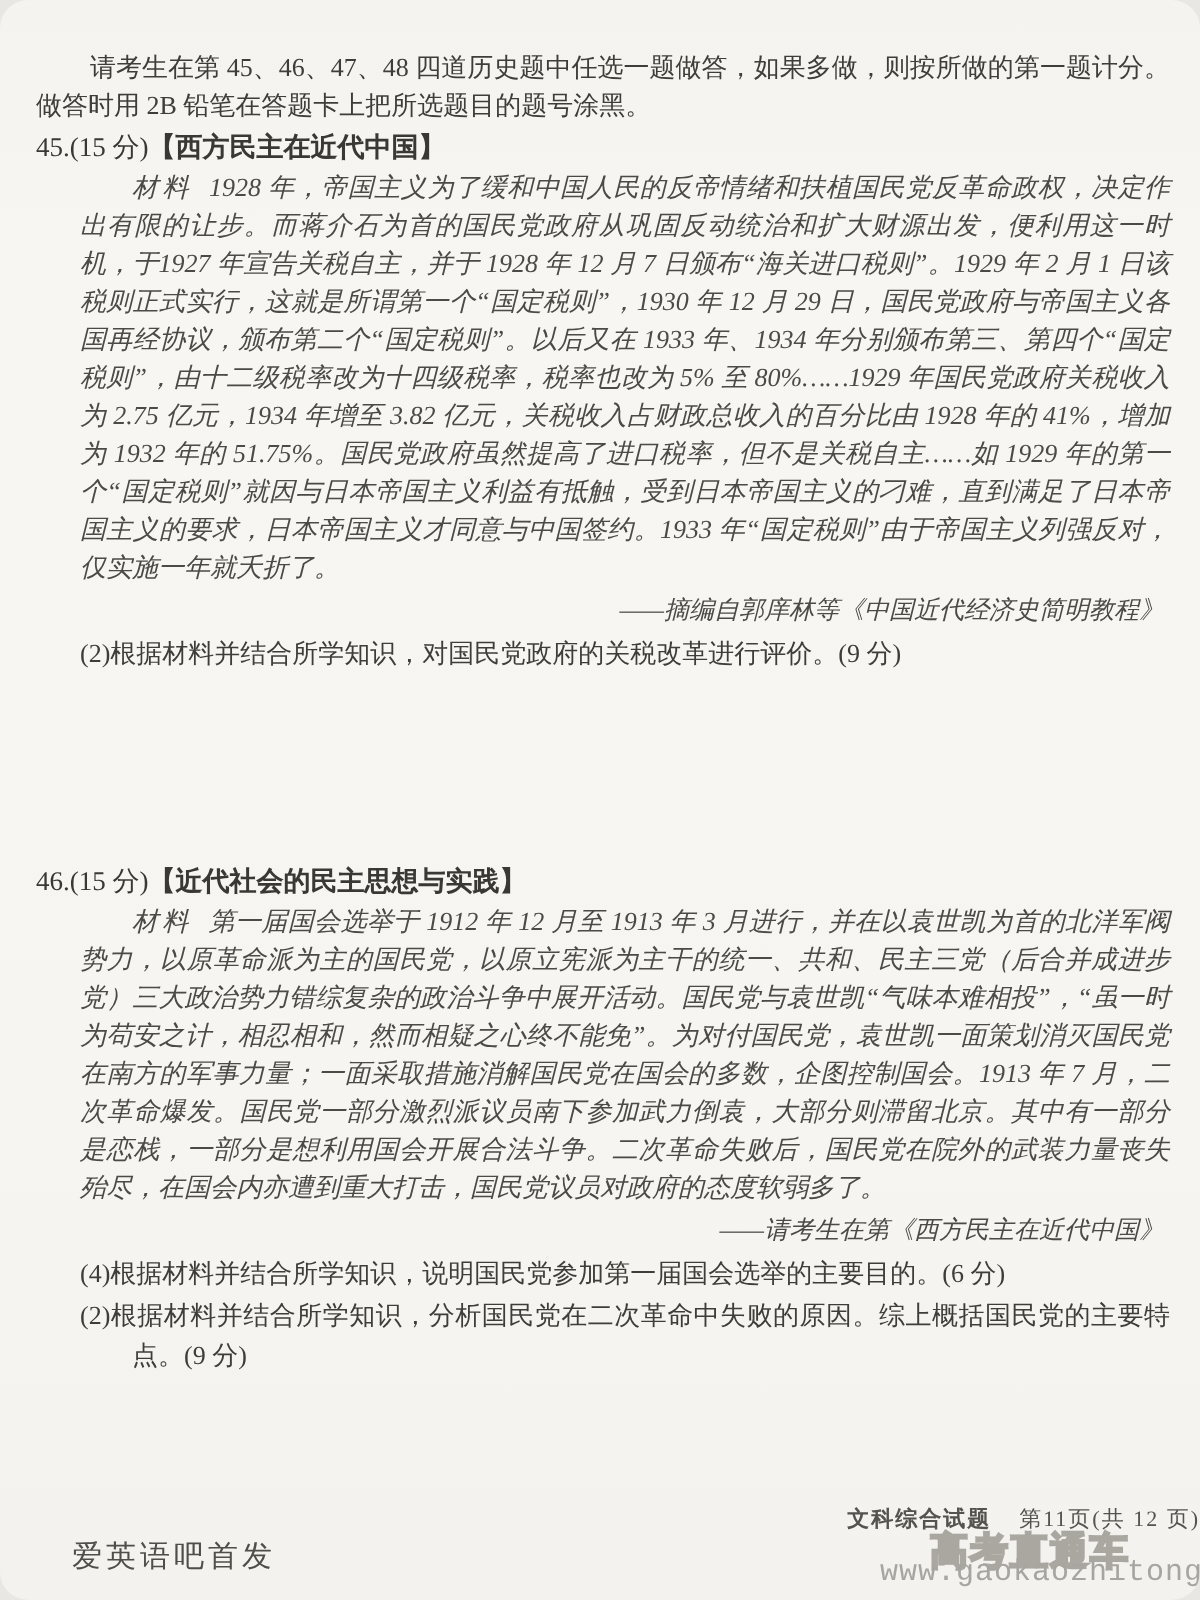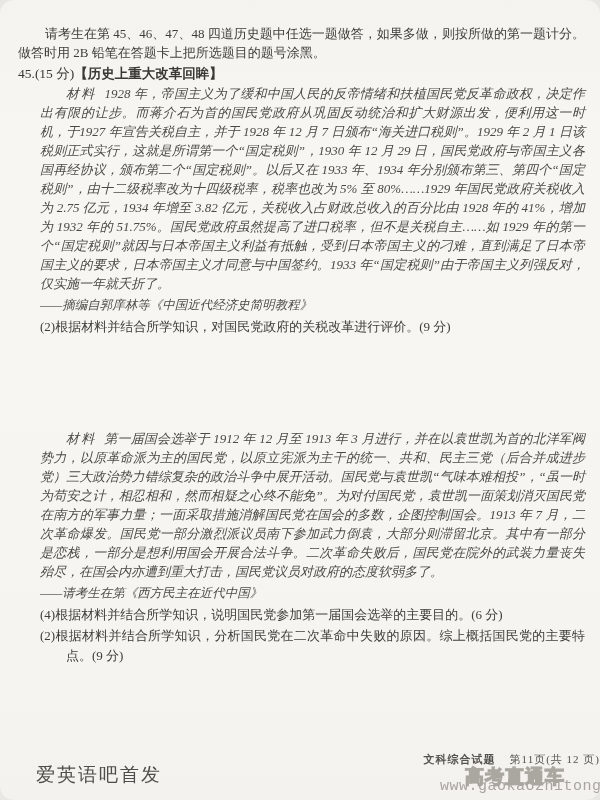--- a/index.html
+++ b/index.html
@@ -33,41 +33,41 @@
     margin:0 15px 0 40px;
     font-size:13px;line-height:19px;
     text-align:justify;text-indent:26px;
     font-style:italic;
     color:#4c4a46;
   }
   .material-label{letter-spacing:2px;margin-right:8px;}
   .source{
     margin:3px 18px 2px 40px;
     font-size:12.5px;line-height:19px;
-    text-align:left;
+    text-align:right;
     font-style:italic;
     color:#4c4a46;
   }
   .subq{
     margin:1px 15px 0 66px;
     font-size:13px;line-height:20px;
     text-align:justify;
     text-indent:-26px;
     color:#3f3d39;
   }
   .answer-space-large{height:92px;}
   .footer-center{
     position:absolute;left:0;bottom:33px;width:600px;
     text-align:right;
     font-size:11px;color:#55534f;letter-spacing:1px;
   }
   .footer-center .doc-title{font-weight:bold;margin-right:14px;}
   .wm-left{
     position:absolute;left:36px;bottom:12px;
-    font-size:19px;color:#504e4a;letter-spacing:2px;
+    font-size:15px;color:#504e4a;letter-spacing:2px;
   }
   .wm-right{
     position:absolute;right:10px;bottom:6px;
     width:150px;text-align:center;line-height:1;
   }
   .wm-right .wm-big{
     font-size:19px;font-weight:bold;letter-spacing:1px;
     color:rgba(246,245,242,0.2);
     -webkit-text-stroke:1.2px #aaa7a1;
     text-shadow:0 0 1px #c9c6c0;
@@ -83,29 +83,30 @@
 </style>
 </head>
 <body>
 
 <div class="page">
   <div class="content">
 
     <p class="instructions">请考生在第 45、46、47、48 四道历史题中任选一题做答，如果多做，则按所做的第一题计分。做答时用 2B 铅笔在答题卡上把所选题目的题号涂黑。</p>
 
     <div>
-      <p class="q-header"><span>45.(15 分)</span><span class="q-topic">【历史上重大改革回眸】</span></p>
+      <p class="q-header"><span>45.(15 分)</span><span class="q-topic">【西方民主在近代中国】</span></p>
       <p class="material"><span class="material-label">材料</span><span>1928 年，帝国主义为了缓和中国人民的反帝情绪和扶植国民党反革命政权，决定作出有限的让步。而蒋介石为首的国民党政府从巩固反动统治和扩大财源出发，便利用这一时机，于1927 年宣告关税自主，并于 1928 年 12 月 7 日颁布“海关进口税则”。1929 年 2 月 1 日该税则正式实行，这就是所谓第一个“国定税则”，1930 年 12 月 29 日，国民党政府与帝国主义各国再经协议，颁布第二个“国定税则”。以后又在 1933 年、1934 年分别颁布第三、第四个“国定税则”，由十二级税率改为十四级税率，税率也改为 5% 至 80%……1929 年国民党政府关税收入为 2.75 亿元，1934 年增至 3.82 亿元，关税收入占财政总收入的百分比由 1928 年的 41%，增加为 1932 年的 51.75%。国民党政府虽然提高了进口税率，但不是关税自主……如 1929 年的第一个“国定税则”就因与日本帝国主义利益有抵触，受到日本帝国主义的刁难，直到满足了日本帝国主义的要求，日本帝国主义才同意与中国签约。1933 年“国定税则”由于帝国主义列强反对，仅实施一年就夭折了。</span></p>
       <p class="source">——摘编自郭庠林等《中国近代经济史简明教程》</p>
       <p class="subq">(2)根据材料并结合所学知识，对国民党政府的关税改革进行评价。(9 分)</p>
     </div>
 
     <div class="answer-space-large"></div>
 
     <div>
+      <p class="q-header"><span>46.(15 分)</span><span class="q-topic">【近代社会的民主思想与实践】</span></p>
       <p class="material"><span class="material-label">材料</span><span>第一届国会选举于 1912 年 12 月至 1913 年 3 月进行，并在以袁世凯为首的北洋军阀势力，以原革命派为主的国民党，以原立宪派为主干的统一、共和、民主三党（后合并成进步党）三大政治势力错综复杂的政治斗争中展开活动。国民党与袁世凯“气味本难相投”，“虽一时为苟安之计，相忍相和，然而相疑之心终不能免”。为对付国民党，袁世凯一面策划消灭国民党在南方的军事力量；一面采取措施消解国民党在国会的多数，企图控制国会。1913 年 7 月，二次革命爆发。国民党一部分激烈派议员南下参加武力倒袁，大部分则滞留北京。其中有一部分是恋栈，一部分是想利用国会开展合法斗争。二次革命失败后，国民党在院外的武装力量丧失殆尽，在国会内亦遭到重大打击，国民党议员对政府的态度软弱多了。</span></p>
       <p class="source">——请考生在第《西方民主在近代中国》</p>
       <p class="subq">(4)根据材料并结合所学知识，说明国民党参加第一届国会选举的主要目的。(6 分)</p>
       <p class="subq">(2)根据材料并结合所学知识，分析国民党在二次革命中失败的原因。综上概括国民党的主要特点。(9 分)</p>
     </div>
 
   </div>
 
   <div class="footer-center"><span class="doc-title">文科综合试题</span><span>第11页(共 12 页)</span></div>
 

